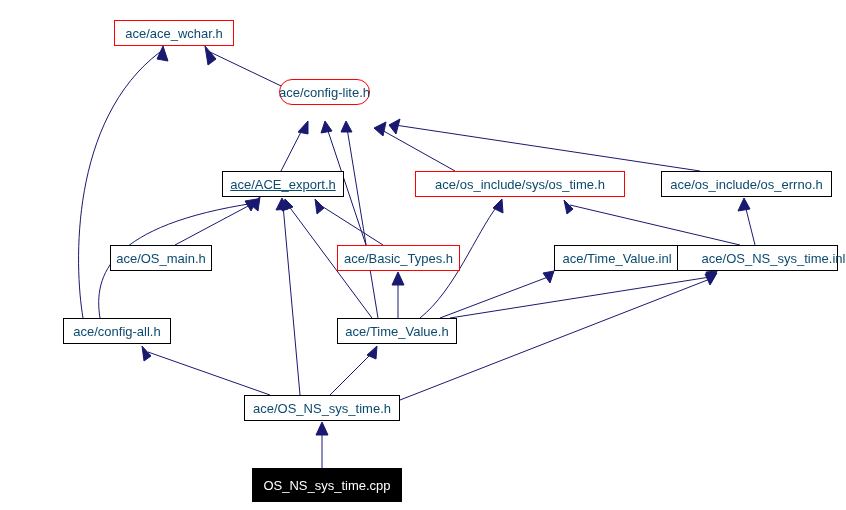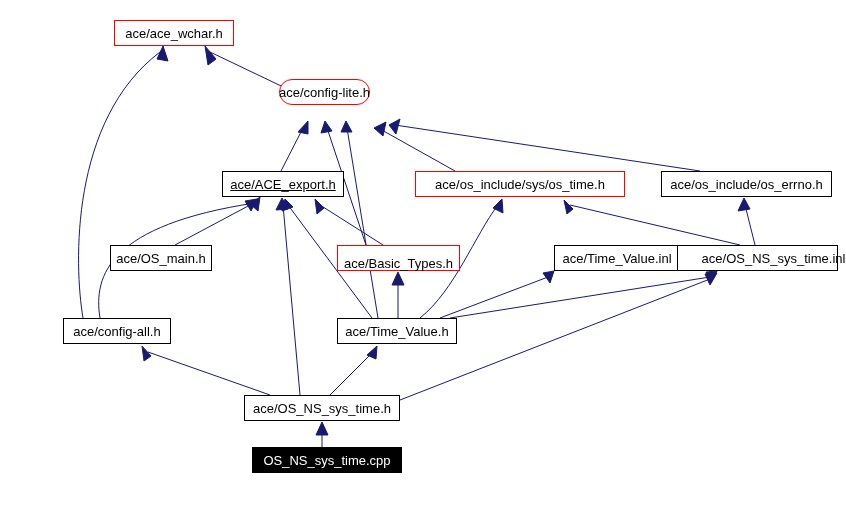--- a/index.html
+++ b/index.html
@@ -35,21 +35,21 @@
   .node-box {
     position: absolute;
     box-sizing: border-box;
     display: flex;
     align-items: center;
     justify-content: center;
     background: #ffffff;
     border: 1px solid #000000;
     font-size: 13px;
     line-height: 1;
-    color: #000000;
+    color: #0c4a6e;
     white-space: nowrap;
     letter-spacing: 0px;
   }
   .node-box.red {
     border: 1px solid #ff0000;
   }
   .node-box.black {
     background: #000000;
     border: 1px solid #000000;
     color: #ffffff;
@@ -122,35 +122,35 @@
       </div>
       <div class="node-box red" style="left: 415px; top: 171px; width: 210px; height: 26px;">
         <span class="node-label">ace/os_include/sys/os_time.h</span>
       </div>
       <div class="node-box" style="left: 661px; top: 171px; width: 171px; height: 26px;">
         <span class="node-label">ace/os_include/os_errno.h</span>
       </div>
       <div class="node-box" style="left: 110px; top: 245px; width: 102px; height: 26px;">
         <span class="node-label">ace/OS_main.h</span>
       </div>
-      <div class="node-box red" style="left: 337px; top: 245px; width: 123px; height: 26px; align-items: flex-end;">
+      <div class="node-box red" style="left: 337px; top: 245px; width: 123px; height: 26px;">
         <span class="node-label">ace/Basic_Types.h</span>
       </div>
       <div class="node-box" style="left: 554px; top: 245px; width: 126px; height: 26px;">
         <span class="node-label">ace/Time_Value.inl</span>
       </div>
       <div class="node-box" style="left: 677px; top: 245px; width: 161px; height: 26px; padding-left: 32px;">
         <span class="node-label">ace/OS_NS_sys_time.inl</span>
       </div>
       <div class="node-box" style="left: 63px; top: 318px; width: 108px; height: 26px;">
         <span class="node-label">ace/config-all.h</span>
       </div>
       <div class="node-box" style="left: 337px; top: 318px; width: 120px; height: 26px;">
         <span class="node-label">ace/Time_Value.h</span>
       </div>
       <div class="node-box" style="left: 244px; top: 395px; width: 156px; height: 26px;">
         <span class="node-label">ace/OS_NS_sys_time.h</span>
       </div>
-      <div class="node-box black" style="left: 252px; top: 447px; width: 150px; height: 26px; justify-content: center;">
+      <div class="node-box black" style="left: 252px; top: 468px; width: 150px; height: 34px; justify-content: center;">
         <span class="node-label">OS_NS_sys_time.cpp</span>
       </div>
     </div>
 </div>
 
 </body></html>

